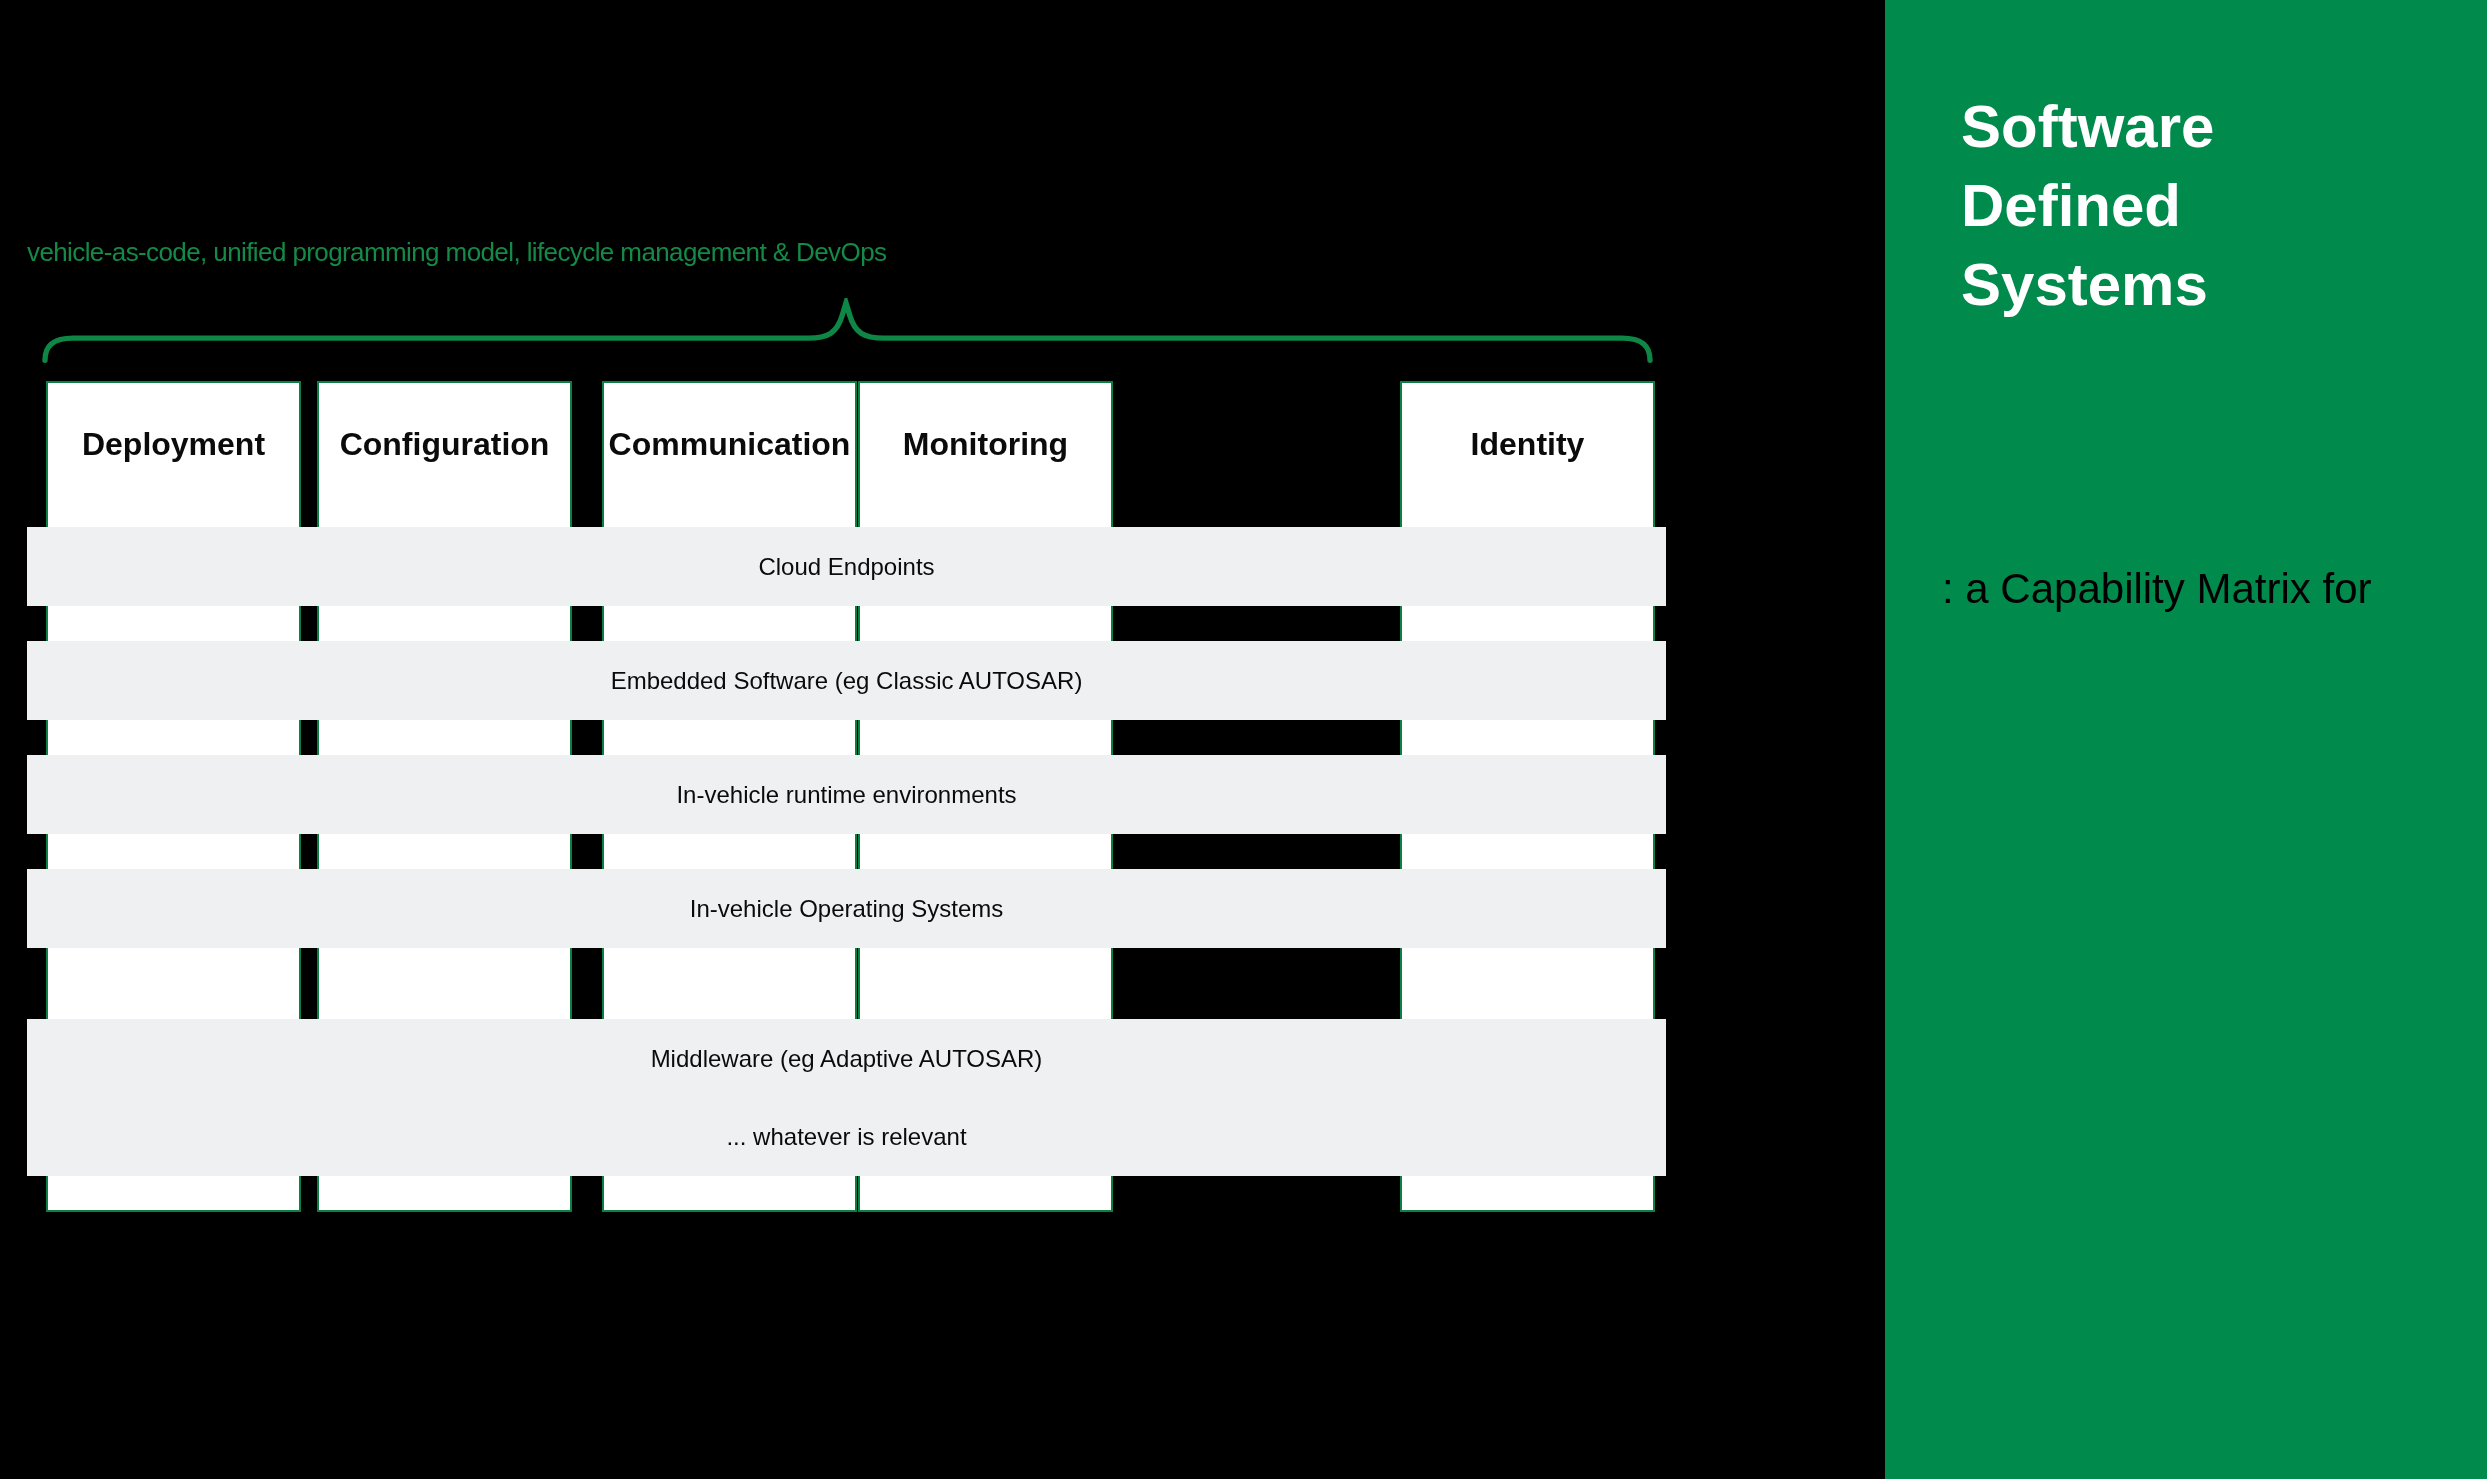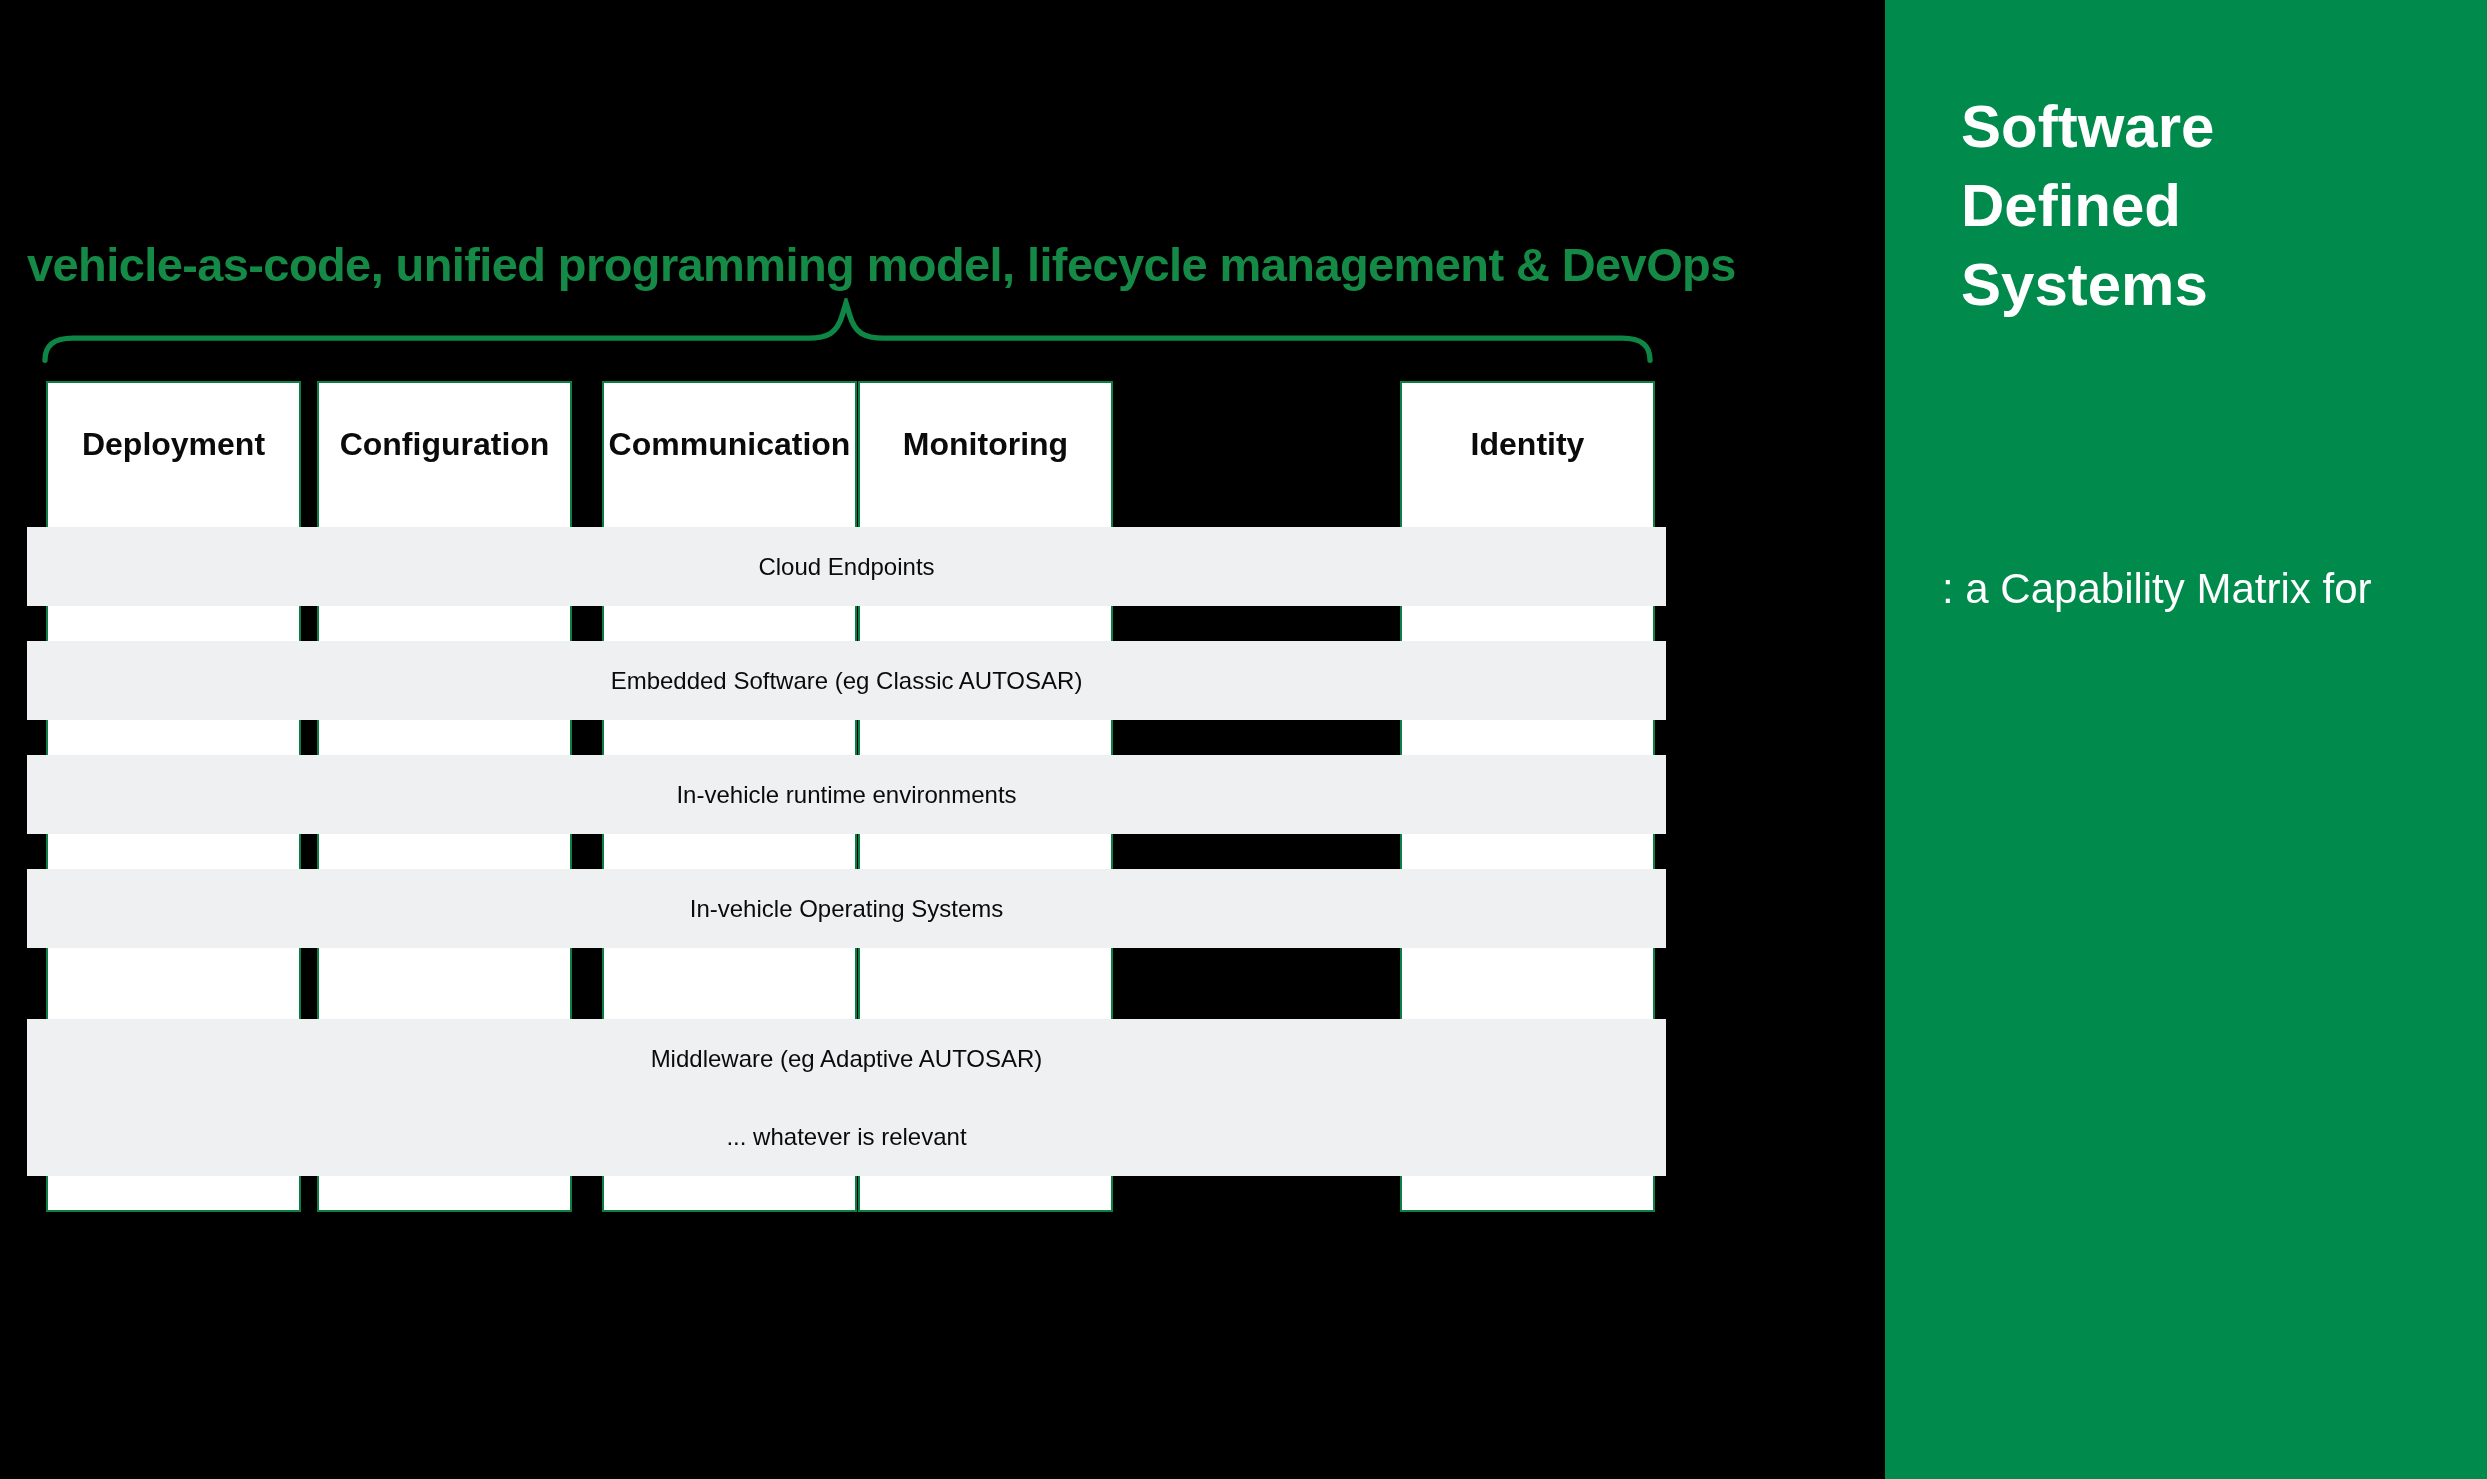--- a/index.html
+++ b/index.html
@@ -14,22 +14,22 @@
     background: #000000;
     overflow: hidden;
     font-family: "Liberation Sans", "DejaVu Sans", sans-serif;
   }
 
   
   .cluster-heading {
     position: absolute;
     left: 27px;
     top: 237px;
-    font-size: 47px;
-    font-weight: bold;
+    font-size: 26px;
+    font-weight: normal;
     letter-spacing: -0.6px;
     color: #148A46;
     white-space: nowrap;
   }
 
   
   .brace {
     position: absolute;
     left: 36px;
     top: 298px;
@@ -108,21 +108,21 @@
     top: 87px;
     color: #FFFFFF;
     font-size: 60px;
     font-weight: bold;
     line-height: 79px;
   }
   .panel-subtitle {
     position: absolute;
     left: 57px;
     top: 556px;
-    color: #ffffff;
+    color: #000000;
     font-size: 42px;
     line-height: 66px;
     white-space: nowrap;
   }
 </style>
 </head>
 <body>
 
 <div class="slide">
 

